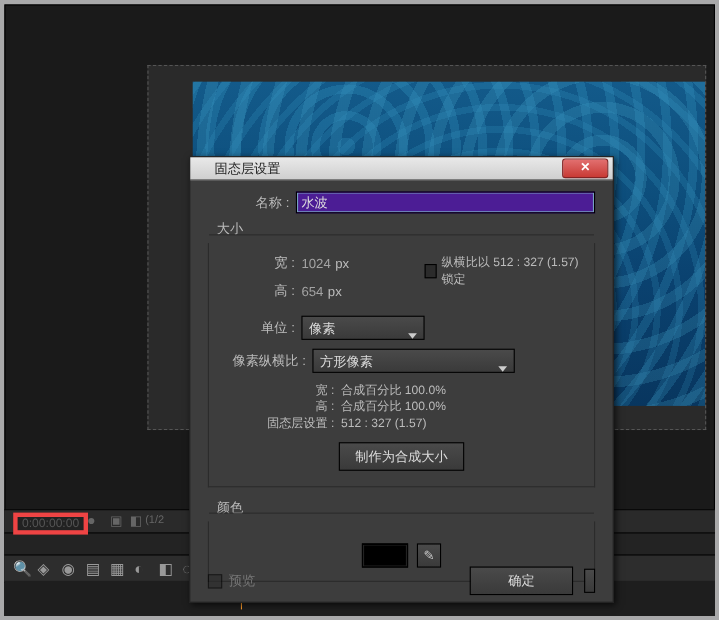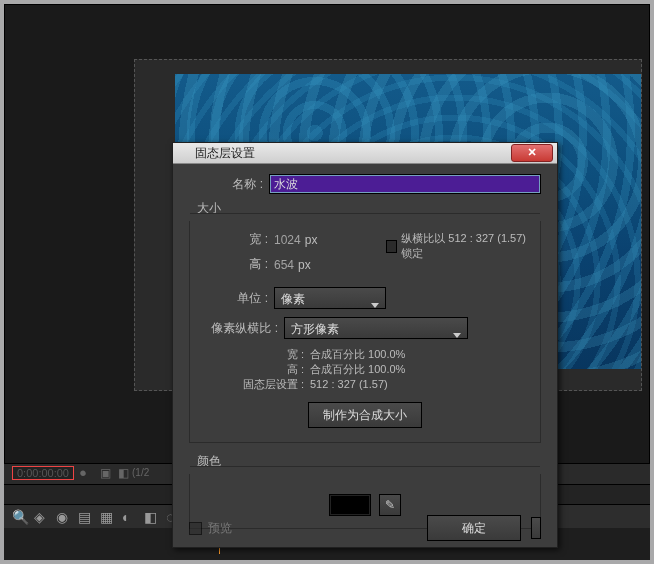--- a/index.html
+++ b/index.html
@@ -12,21 +12,21 @@
  radial-gradient(80px 40px at 70% 60%,#6fe0ff33,#0000),
  radial-gradient(60px 30px at 40% 80%,#9ff3ff22,#0000),
  linear-gradient(180deg,#135a8a 0%,#0d4e7c 35%,#0a4270 60%,#08365f 100%)}
 .ripple{position:absolute;inset:0;opacity:.55;background:
  repeating-radial-gradient(circle at 30% 20%,#4dbfe855 0 8px,#0000 8px 24px),
  repeating-radial-gradient(circle at 60% 70%,#4dbfe844 0 6px,#0000 6px 20px),
  repeating-radial-gradient(circle at 80% 30%,#6fe0ff44 0 10px,#0000 10px 30px)}
 
 .lower{position:absolute;left:0;bottom:0;width:100%;height:96px;background:#232323;border-top:1px solid #000}
 .timecode-row{position:absolute;left:0;top:0;width:100%;height:20px;background:#2a2a2a;border-bottom:1px solid #000}
-.timecode{position:absolute;left:8px;top:2px;font-size:11px;color:#555;border:1px solid #ef4444;padding:0 4px;background:#222}
+.timecode{position:absolute;left:8px;top:2px;font-size:11px;color:#555;border:4px solid #ef4444;padding:0 4px;background:#222}
 .tc-icon{position:absolute;top:2px;font-size:12px;color:#666}
 .tc-ratio{position:absolute;left:128px;top:3px;font-size:10px;color:#666}
 .toolbar-row{position:absolute;left:0;top:40px;width:100%;height:24px;background:#2d2d2d;border-top:1px solid #000;border-bottom:1px solid #000}
 .ticon{position:absolute;top:4px;width:16px;height:16px;color:#999;font-size:14px}
 .timeline-body{position:absolute;left:0;top:64px;width:100%;height:32px;background:#1e1e1e}
 .playhead{position:absolute;left:215px;top:60px;width:0;height:30px;border-left:1px solid #ff9c2a}
 .playhead::before{content:"";position:absolute;left:-5px;top:-5px;width:10px;height:8px;background:#ff9c2a;border-radius:2px}
 
 .dialog{position:absolute;left:168px;top:138px;width:384px;height:404px;background:#3d3d3d;border:1px solid #202020;box-shadow:2px 2px 6px #000a}
 .titlebar{height:20px;background:linear-gradient(#e9e9e9,#cfcfcf);color:#222;font-size:12px;line-height:20px;padding-left:22px;position:relative;border-bottom:1px solid #888}

